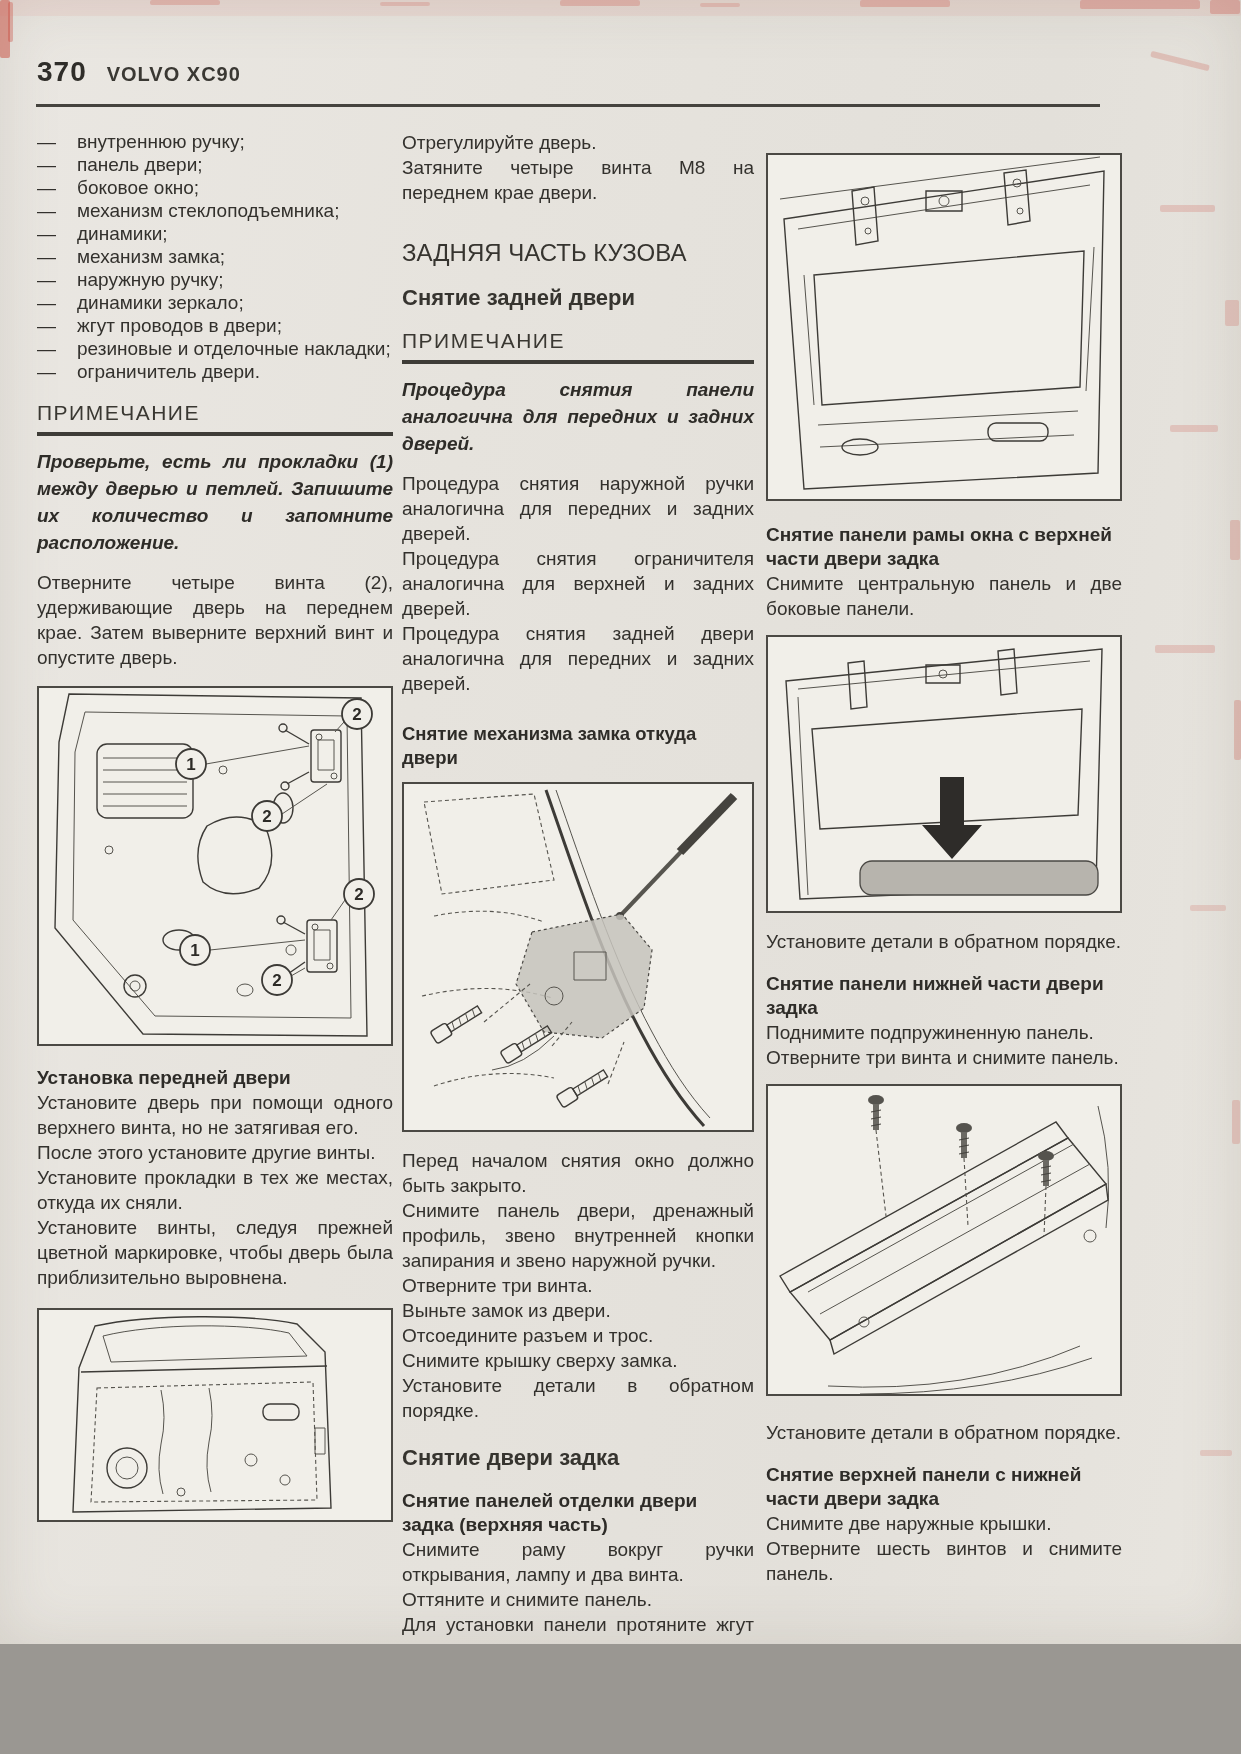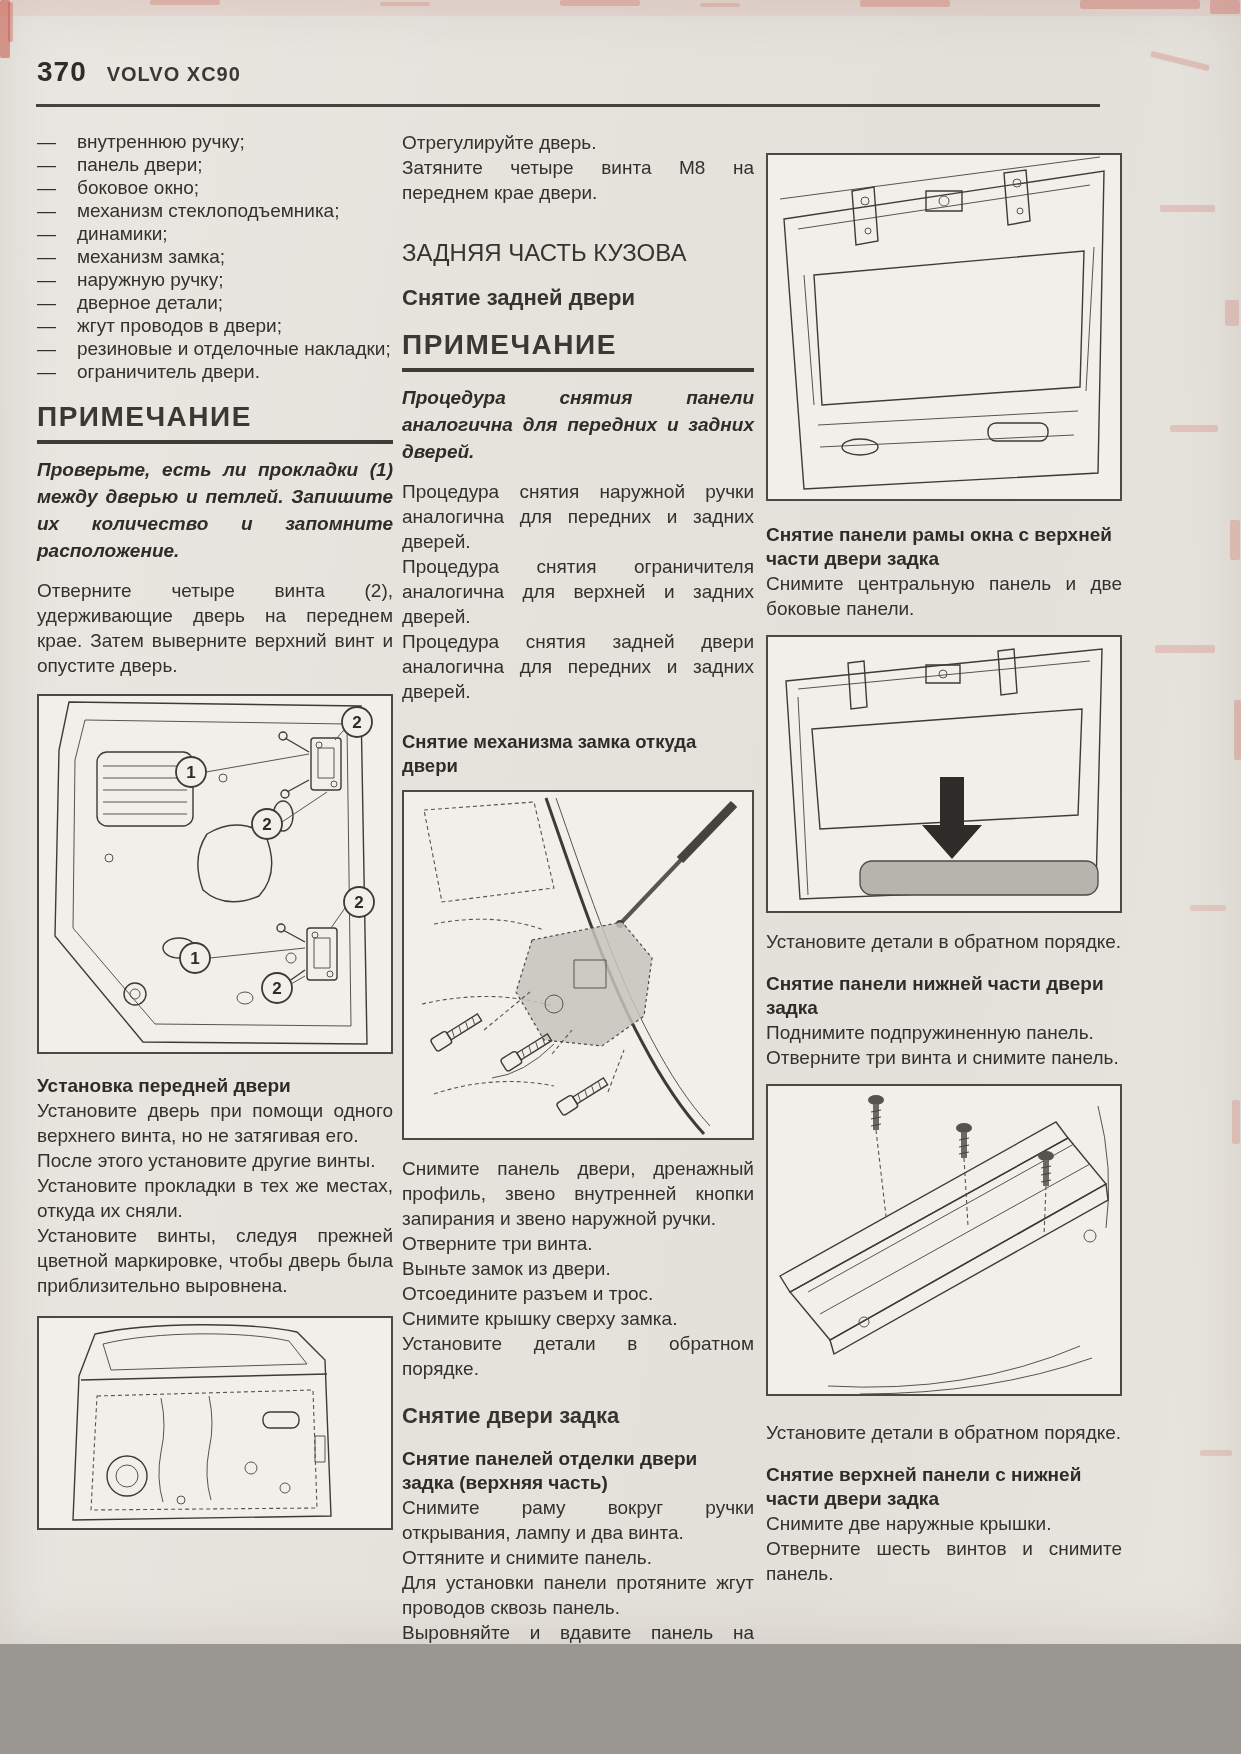--- a/index.html
+++ b/index.html
@@ -17,21 +17,21 @@
   
   .col{position:absolute;top:130px;}
   .col-left{left:37px;width:356px;}
   .col-mid{left:402px;width:352px;}
   .col-right{left:766px;width:356px;margin-top:23px;}
   
   p{margin:0;}
   .body{font-size:19px;line-height:25px;text-align:justify;color:#33312d;}
   .list-item{display:flex;font-size:19px;line-height:23px;color:#33312d;margin-bottom:0;}
   .list-item .dash{flex:none;width:40px;}
-  .note-label{font-size:28px;font-weight:700;letter-spacing:1.5px;color:#3a3832;margin-top:18px;}
+  .note-label{font-size:21px;font-weight:400;letter-spacing:1.5px;color:#3a3832;margin-top:18px;}
   .note-rule{height:4px;background:#3e3c37;margin:7px 0 12px;}
   .note-text{font-size:19px;line-height:27px;font-weight:bold;font-style:italic;text-align:justify;color:#2e2c28;}
   .h1{font-size:24px;font-weight:400;color:#36342f;margin-top:34px;}
   .h2{font-size:22px;font-weight:800;color:#36342f;margin-top:18px;}
   .h3{font-size:19px;font-weight:bold;line-height:24px;color:#2e2c28;}
   
   .fig{position:relative;border:2px solid #4b4944;background:#f1efe9;box-sizing:border-box;}
   svg{display:block;}
   svg *{vector-effect:non-scaling-stroke;}
   .ln{stroke:#3d3b37;stroke-width:1.4;fill:none;}
@@ -78,21 +78,21 @@
       <div class="list-item">
           <span class="dash">—</span>
           <span>механизм замка;</span>
         </div>
       <div class="list-item">
           <span class="dash">—</span>
           <span>наружную ручку;</span>
         </div>
       <div class="list-item">
           <span class="dash">—</span>
-          <span>дверное детали;</span>
+          <span>динамики зеркало;</span>
         </div>
       <div class="list-item">
           <span class="dash">—</span>
           <span>жгут проводов в двери;</span>
         </div>
       <div class="list-item">
           <span class="dash">—</span>
           <span>резиновые и отделочные накладки;</span>
         </div>
       <div class="list-item">
@@ -253,20 +253,21 @@
             <line class="ln2" x1="40" y1="3" x2="38" y2="11"></line>
             <line class="ln2" x1="48" y1="3" x2="46" y2="11"></line>
         </g>
         <line class="dash-ln" x1="80" y1="238" x2="126" y2="200"></line>
         <line class="dash-ln" x1="148" y1="262" x2="168" y2="238"></line>
         <line class="dash-ln" x1="204" y1="300" x2="220" y2="258"></line>
       </svg>
     </div>
 
     <div style="margin-top:16px;">
+      <p class="body">Перед началом снятия окно должно быть закрыто.</p>
       <p class="body">Снимите панель двери, дренажный профиль, звено внутренней кнопки запирания и звено наружной ручки.</p>
       <p class="body">Отверните три винта.</p>
       <p class="body">Выньте замок из двери.</p>
       <p class="body">Отсоедините разъем и трос.</p>
       <p class="body">Снимите крышку сверху замка.</p>
       <p class="body">Установите детали в обратном порядке.</p>
     </div>
 
     <div class="h2" style="margin-top:22px;">Снятие двери задка</div>
 

